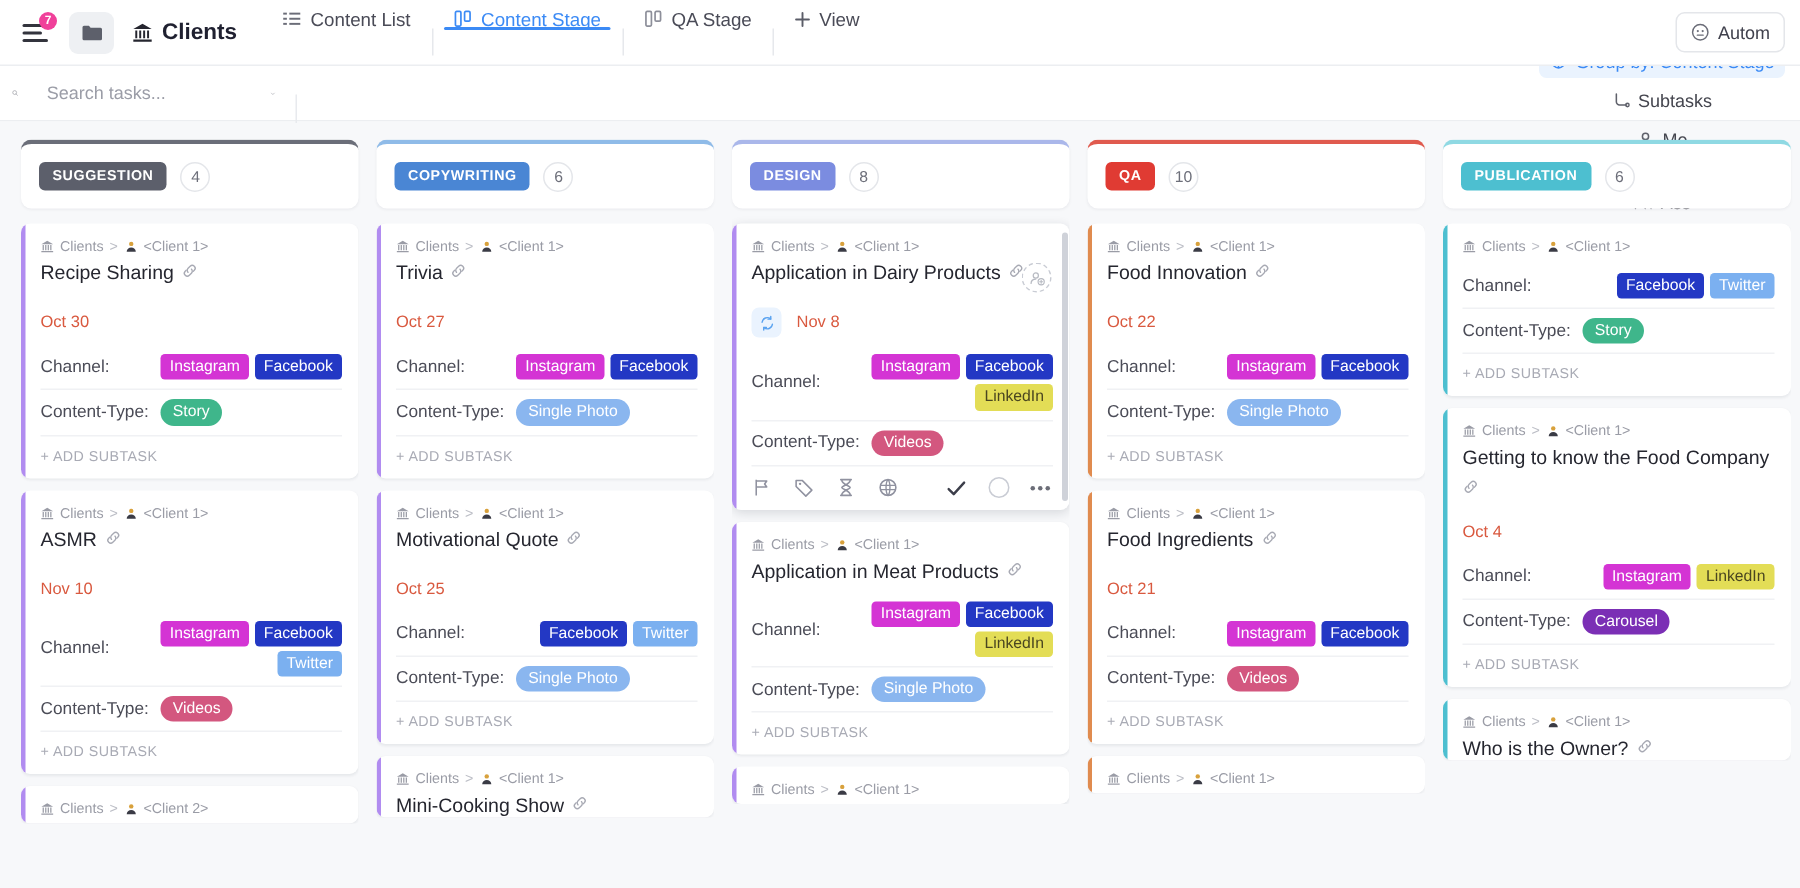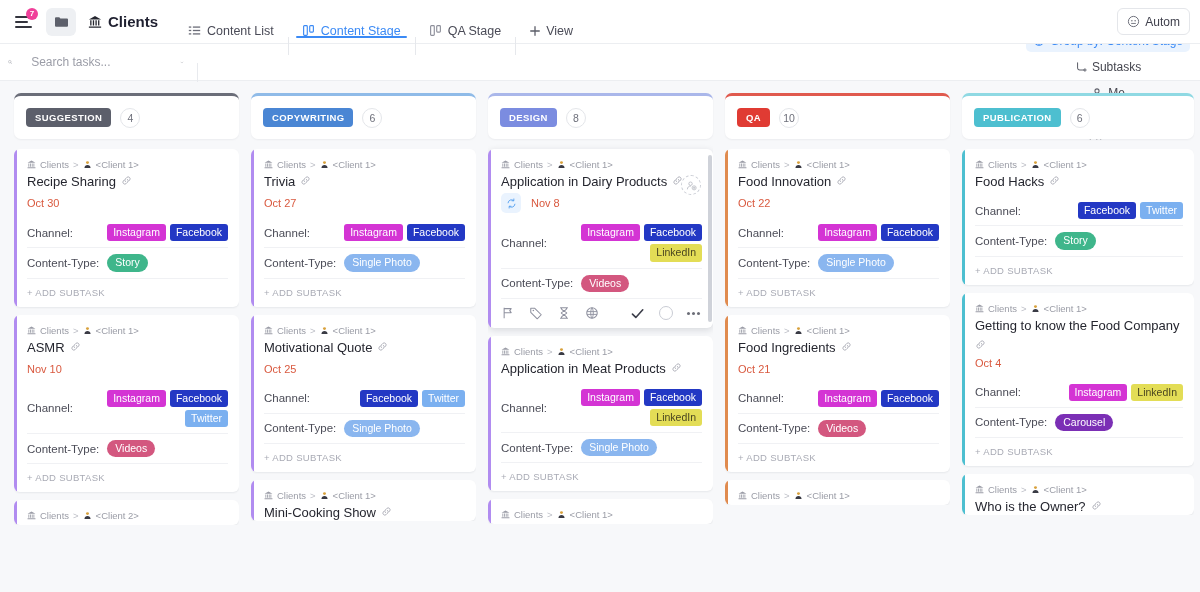--- a/index.html
+++ b/index.html
@@ -47,21 +47,21 @@
     background: #eef0f3; border-radius: 6px;
     display: flex; align-items: center; justify-content: center;
     cursor: pointer;
   }
   .space-title {
     display: flex; align-items: center; gap: 6px;
     margin-left: 12px; font-size: 15px; font-weight: 700; color: #1f2030;
     cursor: pointer;
   }
   .tabs {
-    display: flex; align-items: flex-end; height: 32px; margin-left: 16px;
+    display: flex; align-items: flex-start; height: 32px; margin-left: 16px;
   }
   .tab {
     display: flex; align-items: center; gap: 6px;
     padding: 0 14px; font-size: 12.5px; color: #4a4b57;
     position: relative; cursor: pointer; white-space: nowrap;
   }
   .tab + .tab::before, .tab-add::before {
     content: ""; position: absolute; left: 0; top: 13px;
     width: 1px; height: 18px; background: #e6e8ec;
   }
@@ -180,21 +180,21 @@
     padding-right: 2px;
   }
   .avatar-add {
     position: absolute; top: 26px; right: 12px;
     width: 20px; height: 20px; border-radius: 50%;
     border: 1px dashed #c9ccd4;
     display: flex; align-items: center; justify-content: center;
   }
   .date-row {
     display: flex; align-items: center; gap: 10px;
-    margin-top: 4px; height: 18px;
+    margin-top: 16px; height: 18px;
   }
   .recur-badge {
     width: 20px; height: 20px; border-radius: 5px;
     background: #eaf3fe; display: flex; align-items: center; justify-content: center;
     flex: 0 0 auto;
   }
   .date-text { font-size: 11px; color: #d9593f; }
 
   .field-row {
     display: flex; align-items: center;
@@ -850,27 +850,20 @@
                 <path d="M8 1L1 5h14zM2.5 6v6H4V6zm3 0v6H7V6zm3 0v6H10V6zm3 0v6H13V6zM1 13h14v1.6H1z" fill="#9a9ca6"></path>
               </svg>
               <span>Clients</span>
               <span class="sep">&gt;</span>
               <svg width="9" height="9" viewBox="0 0 16 16">
                 <circle cx="8" cy="4.6" r="2.6" fill="#d8a13c"></circle>
                 <path d="M2.6 14c0-3 2.4-5 5.4-5s5.4 2 5.4 5z" fill="#3a3b45"></path>
               </svg>
               <span>&lt;Client 1&gt;</span>
             </div>
-            <div class="card-title">
-              <span>Food Hacks</span>
-              <svg width="11" height="11" viewBox="0 0 16 16">
-                <path d="M6.4 9.6a2.8 2.8 0 010-4l2-2a2.8 2.8 0 014 4l-1 1" fill="none" stroke="#a8aab4" stroke-width="1.3" stroke-linecap="round"></path>
-                <path d="M9.6 6.4a2.8 2.8 0 010 4l-2 2a2.8 2.8 0 01-4-4l1-1" fill="none" stroke="#a8aab4" stroke-width="1.3" stroke-linecap="round"></path>
-              </svg>
-            </div>
             <div class="field-row first">
               <span class="field-label">Channel:</span>
               <div class="tags">
                 <span class="tag" style="background: rgb(35, 56, 196);">Facebook</span>
                 <span class="tag" style="background: rgb(123, 176, 240);">Twitter</span>
               </div>
             </div>
             <div class="field-row">
               <span class="field-label">Content-Type:</span>
               <div class="tags left">

